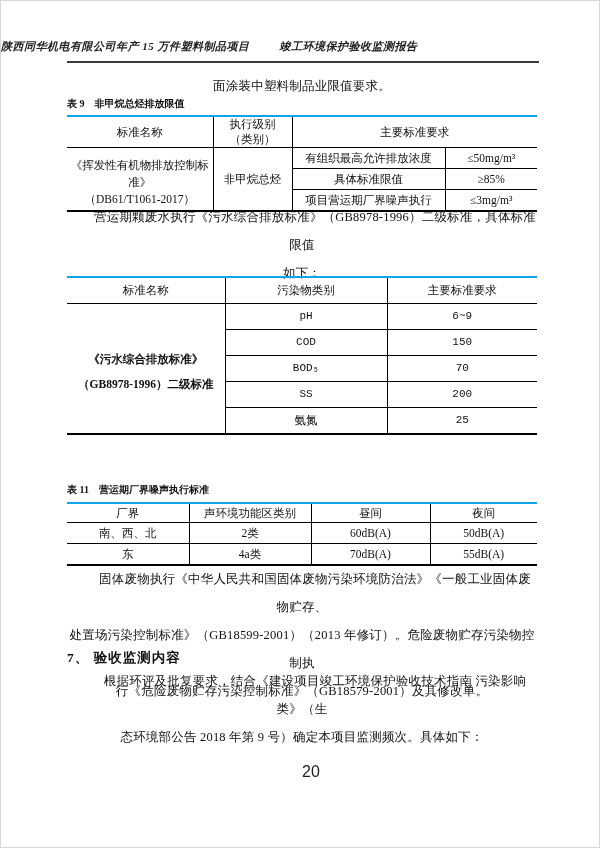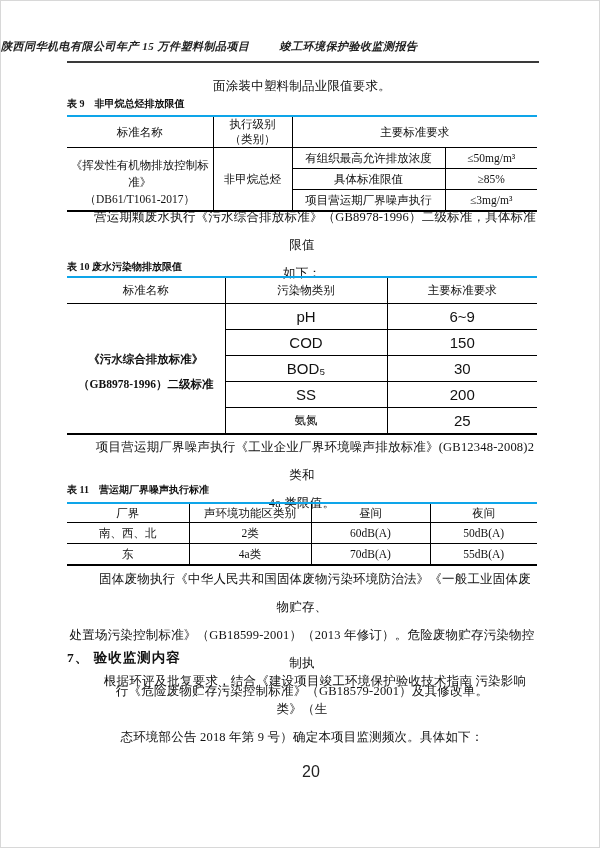--- a/index.html
+++ b/index.html
@@ -35,21 +35,21 @@
   .pre{white-space:pre-line;}
   .vtop{vertical-align:top;}
   .t9 th{height:27px;}
   .t9 td{height:20px;}
   .t9 td.std{padding-top:6px;line-height:17px;}
   .t10 th{height:25px;}
   .t10 td{height:25px;}
   .t10 td.std{padding-top:6px;line-height:25px;font-weight:bold;}
   .t11 th{height:18px;margin-top:20px;}
   .t11 td{height:20px;}
-  .sans{font-family:Liberation Sans, sans-serif;font-size:15px;}
+  .sans{font-family:Liberation Mono, monospace;font-size:11px;}
   .h7{font-size:13.5px;font-weight:bold;line-height:18px;letter-spacing:1px;}
   .page-number{
     position:absolute;top:762px;left:0;width:600px;text-align:center;
     font-size:16px;font-family:"Liberation Sans","DejaVu Sans",sans-serif;color:#222;margin-left:10px;
   }
 </style>
 </head>
 <body>
 
 <div class="page">
@@ -91,21 +91,20 @@
     <tr>
       <td>项目营运期厂界噪声执行</td>
       <td>≤3mg/m³</td>
     </tr>
   </tbody>
     </table>
 
   <div class="abs para indent" style="top:202px">营运期颗废水执行《污水综合排放标准》（GB8978-1996）二级标准，具体标准限值
 如下：</div>
 
-  <div class="abs tbl-title" style="top:258px">表 10 废水污染物排放限值</div>
   <table class="doc t10 abs" style="top:275px">
     <colgroup>
         <col style="width:158px">
         <col style="width:162px">
         <col style="width:150px">
       </colgroup>
     <tbody>
         <tr>
       <th>标准名称</th>
       <th>污染物类别</th>
@@ -116,35 +115,33 @@
 （GB8978-1996）二级标准</td>
       <td class="sans">pH</td>
       <td class="sans">6~9</td>
     </tr>
     <tr>
       <td class="sans">COD</td>
       <td class="sans">150</td>
     </tr>
     <tr>
       <td class="sans">BOD₅</td>
-      <td class="sans">30</td>
+      <td class="sans">70</td>
     </tr>
     <tr>
       <td class="sans">SS</td>
       <td class="sans">200</td>
     </tr>
     <tr>
       <td>氨氮</td>
       <td class="sans">25</td>
     </tr>
   </tbody>
     </table>
 
-  <div class="abs para indent" style="top:432px">项目营运期厂界噪声执行《工业企业厂界环境噪声排放标准》(GB12348-2008)2 类和
-4a 类限值。</div>
 
   <div class="abs tbl-title" style="top:481px">表 11　营运期厂界噪声执行标准</div>
   <table class="doc t11 abs" style="top:501px">
     <colgroup>
         <col style="width:122px">
         <col style="width:122px">
         <col style="width:119px">
         <col style="width:107px">
       </colgroup>
     <tbody>

